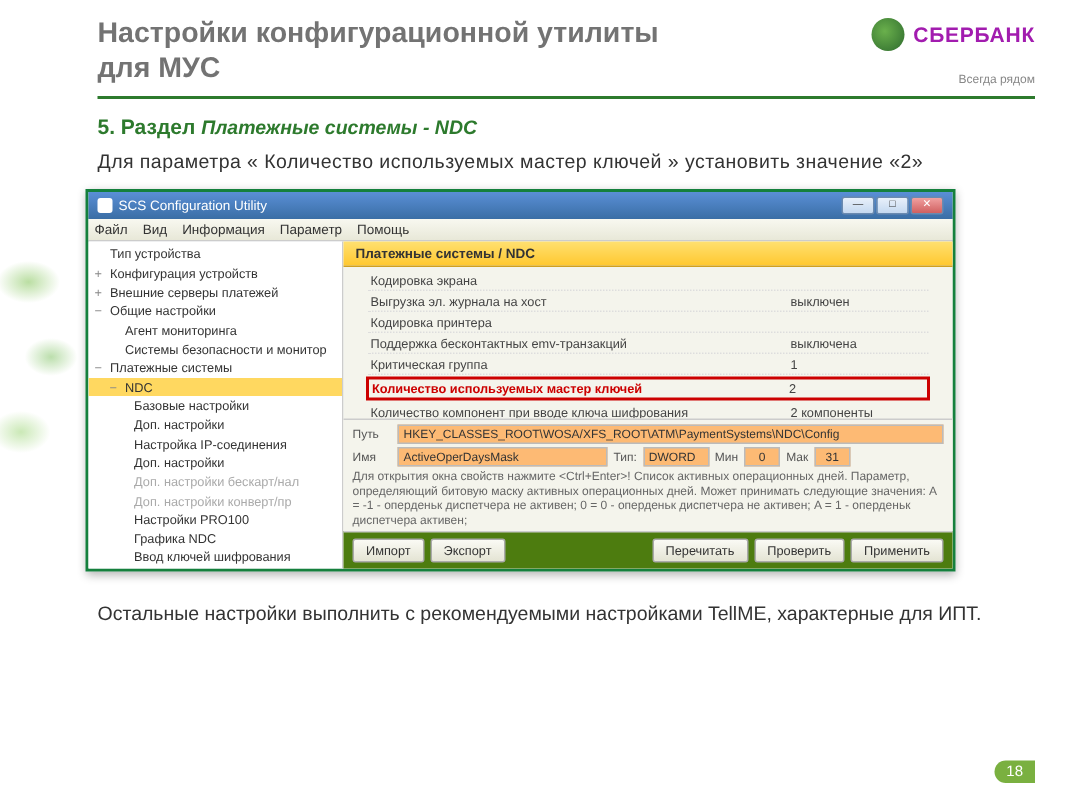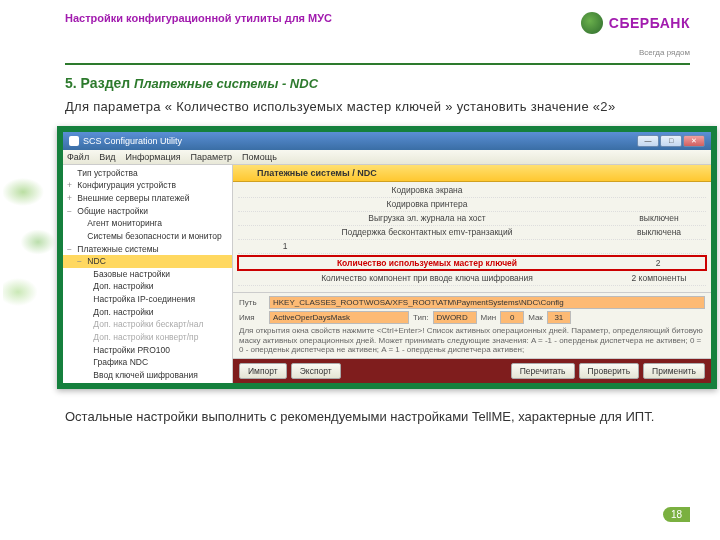--- a/index.html
+++ b/index.html
@@ -1,68 +1,68 @@
 <!DOCTYPE html>
 <html><head>
 <meta charset="utf-8">
 <style>
   * { box-sizing: border-box; margin: 0; padding: 0; }
   body { font-family: Arial, sans-serif; background: #fff; width: 720px; height: 540px; position: relative; overflow: hidden; }
   
   .slide-header { display: flex; justify-content: space-between; align-items: flex-start; padding: 12px 30px 6px 65px; }
-  .title { color: #a21caf; font-size: 11px; font-weight: bold; max-width: 400px; line-height: 1.2; }
+  .title { color: #737373; font-size: 19px; font-weight: bold; max-width: 400px; line-height: 1.2; }
   .logo { display: flex; flex-direction: column; align-items: flex-end; }
   .logo-main { display: flex; align-items: center; gap: 6px; }
   .logo-icon { width: 22px; height: 22px; border-radius: 50%; background: radial-gradient(circle at 40% 40%, #6ab04c, #2d6a2d); position: relative; }
   .logo-text { color: #a21caf; font-weight: bold; font-size: 14px; letter-spacing: 0.5px; }
   .logo-sub { color: #888; font-size: 8px; margin-top: 14px; }
   .hr { height: 2px; background: #2d7a2d; margin: 0 30px 10px 65px; }
   
   .content { padding: 0 30px 0 65px; }
   .section-title { color: #2d7a2d; font-size: 14px; font-weight: bold; margin-bottom: 6px; }
   .section-title .sub { font-style: italic; font-weight: bold; font-size: 13px; }
   .instruction { color: #333; font-size: 13px; line-height: 1.6; margin-bottom: 8px; letter-spacing: 0.3px; }
   
-  .app-window { border: 6px solid #15803d; background: #eef2f6; width: 660px; margin-left: -8px; box-shadow: 0 2px 6px rgba(0,0,0,0.3); position: relative; font-size: 9px; }
+  .app-window { border: 2px solid #15803d; background: #eef2f6; width: 580px; margin-left: -8px; box-shadow: 0 2px 6px rgba(0,0,0,0.3); position: relative; font-size: 9px; }
   .bg-leaves { position: absolute; left: -60px; top: 20px; width: 80px; height: 180px; background: radial-gradient(ellipse 30px 20px at 20px 40px, rgba(140,200,100,0.6), transparent 70%), radial-gradient(ellipse 25px 18px at 35px 90px, rgba(120,190,90,0.5), transparent 70%), radial-gradient(ellipse 28px 20px at 15px 140px, rgba(150,210,110,0.5), transparent 70%); pointer-events: none; }
   
   .titlebar { background: linear-gradient(#5a8fd6, #3a6ea5); color: #fff; padding: 3px 6px; display: flex; align-items: center; gap: 4px; font-size: 9px; }
   .titlebar-icon { width: 10px; height: 10px; background: #fff; border-radius: 2px; }
   .win-controls { margin-left: auto; display: flex; gap: 1px; }
   .win-btn { width: 22px; height: 12px; background: linear-gradient(#e8f0fa,#c4d8f0); border: 1px solid #6a8ab0; border-radius: 2px; font-size: 7px; text-align: center; line-height: 10px; color: #333; }
   .win-btn.close { background: linear-gradient(#f0a0a0,#d06060); color: #fff; }
   
   .menubar { background: linear-gradient(#f8f8f0, #e8e8d8); padding: 2px 4px; display: flex; gap: 10px; border-bottom: 1px solid #ccc; font-size: 9px; color: #333; }
   
   .app-body { display: flex; height: 218px; }
   .tree { width: 170px; background: #fff; border-right: 1px solid #ccc; overflow: hidden; padding: 2px 0; }
   .tree-item { padding: 1px 2px 1px 4px; color: #333; white-space: nowrap; font-size: 8.5px; line-height: 1.25; }
   .tree-item.l1 { padding-left: 14px; }
   .tree-item.l2 { padding-left: 20px; }
   .tree-item .exp { color: #888; display: inline-block; width: 8px; }
   .tree-item.selected { background: #ffd860; }
   .tree-item.dim { color: #aaa; }
   
   .main { flex: 1; background: #f4f4ec; display: flex; flex-direction: column; }
-  .main-header { background: linear-gradient(#ffe070, #ffc830); padding: 3px 24px; font-weight: bold; color: #333; font-size: 9px; border-bottom: 1px solid #d0a020; }
-  .params { flex: 1; padding: 2px 5px; overflow: hidden; text-align: center; }
+  .main-header { background: linear-gradient(#ffe070, #ffc830); padding: 3px 8px; font-weight: bold; color: #333; font-size: 9px; border-bottom: 1px solid #d0a020; }
+  .params { flex: 1; padding: 2px 16px; overflow: hidden; }
   .param-row { display: flex; padding: 1.5px 2px; border-bottom: 1px dotted #ddd; font-size: 8.5px; color: #444; }
   .param-row .lbl { flex: 1; }
   .param-row .val { width: 90px; }
   .param-row.hl { border: 2px solid #c00; margin: 1px -1px; padding: 1px 2px; }
   .param-row.hl .lbl { color: #c00; font-weight: bold; }
   
   .detail-box { border-top: 1px solid #ccc; background: #f4f4ec; padding: 3px 6px; font-size: 8px; }
   .detail-line { display: flex; align-items: center; gap: 4px; margin-bottom: 2px; }
   .detail-line .k { color: #555; width: 26px; }
   .detail-line .v { background: #fdba74; border: 1px solid #bbb; padding: 1px 3px; flex: 1; font-size: 8px; color: #333; }
   .detail-line .meta { color: #555; margin-left: 0; }
   .desc { color: #666; font-size: 8px; line-height: 1.2; margin-top: 2px; }
   
-  .btn-row { display: flex; gap: 4px; padding: 4px 6px; border-top: 1px solid #ccc; background: #7f1d1d; }
+  .btn-row { display: flex; gap: 4px; padding: 4px 6px; border-top: 1px solid #ccc; background: #4d7c0f; }
   .btn { background: linear-gradient(#fafaf4,#e4e4d4); border: 1px solid #aaa; border-radius: 2px; padding: 2px 8px; font-size: 8.5px; color: #333; }
   .btn-row .spacer { flex: 1; }
   
   .footer-note { color: #333; font-size: 13px; line-height: 1.5; margin-top: 18px; }
   .page-num { position: absolute; right: 30px; bottom: 18px; background: #7ab040; color: #fff; font-size: 10px; padding: 2px 8px; border-radius: 8px 0 0 8px; margin-top: 45px; }
 </style>
 </head>
 <body>
 
 <div class="slide-header">
@@ -123,32 +123,33 @@
           <div class="tree-item l1 dim"><span class="exp">+</span> NDC2</div>
         </div>
       <div class="main">
         <div class="main-header">Платежные системы / NDC</div>
         <div class="params" id="params">
             <div class="param-row">
               <span class="lbl">Кодировка экрана</span>
               <span class="val"></span>
             </div>
             <div class="param-row">
+              <span class="lbl">Выгрузка эл. журнала на хост</span>
+              <span class="val">выключен</span>
+            </div>
+            <div class="param-row">
               <span class="lbl">Кодировка принтера</span>
               <span class="val"></span>
-            </div>
-            <div class="param-row">
-              <span class="lbl">Выгрузка эл. журнала на хост</span>
-              <span class="val">выключен</span>
             </div>
             <div class="param-row">
               <span class="lbl">Поддержка бесконтактных emv-транзакций</span>
               <span class="val">выключена</span>
             </div>
             <div class="param-row">
+              <span class="lbl">Критическая группа</span>
               <span class="val">1</span>
             </div>
             <div class="param-row hl">
               <span class="lbl">Количество используемых мастер ключей</span>
               <span class="val">2</span>
             </div>
             <div class="param-row">
               <span class="lbl">Количество компонент при вводе ключа шифрования</span>
               <span class="val">2 компоненты</span>
             </div>

